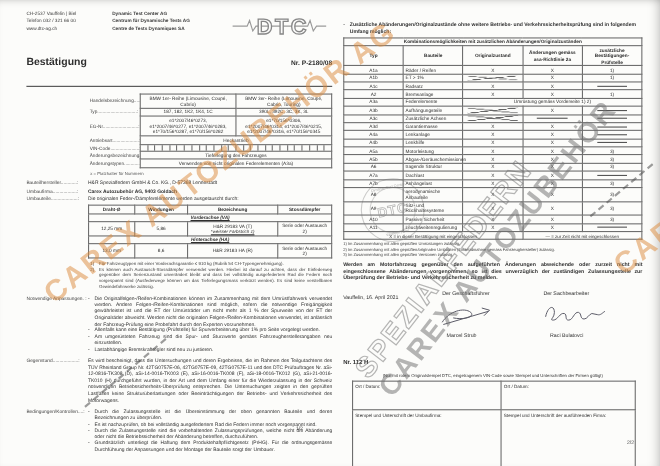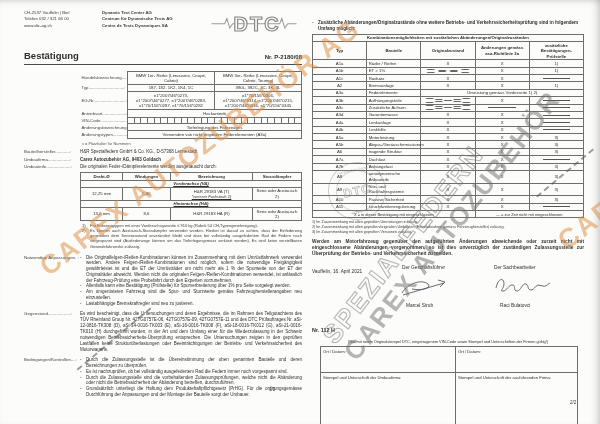--- a/index.html
+++ b/index.html
@@ -7,21 +7,21 @@
     font-family:"Liberation Sans",sans-serif;color:#2e2e2e;box-shadow:inset -8px 0 10px -7px rgba(0,0,0,.25), inset 0 5px 8px -6px rgba(0,0,0,.25);}
   .page{position:absolute;}
   .page-left{left:24px;top:10px;width:278px;}
   .page-right{left:312px;top:20px;width:272px;}
 
   
   .hdr{display:flex;align-items:flex-start;}
   .addr{font-size:4.3px;line-height:1.5;color:#3a3a3a;width:78px;}
   .company{font-size:4.3px;line-height:1.5;font-weight:bold;color:#3a3a3a;width:92px;}
   .logo{margin-left:auto;margin-right:4px;}
-  .titlebar{display:flex;align-items:baseline;margin-top:10px;border-bottom:1px solid #4a4a4a;padding-bottom:3px;}
+  .titlebar{display:flex;align-items:baseline;margin-top:10px;border-bottom:1px solid #4a4a4a;padding-bottom:16px;}
   .doctitle{font-size:9.5px;font-weight:bold;}
   .docnum{margin-left:auto;font-size:6px;font-weight:bold;}
 
   
   .lrow{display:flex;margin-top:2px;}
   .lbl{flex:0 0 56px;font-size:4.4px;color:#444;overflow:hidden;white-space:nowrap;}
   .lval{flex:1;font-size:4.5px;line-height:1.3;}
   .bold{font-weight:bold;}
 
   

